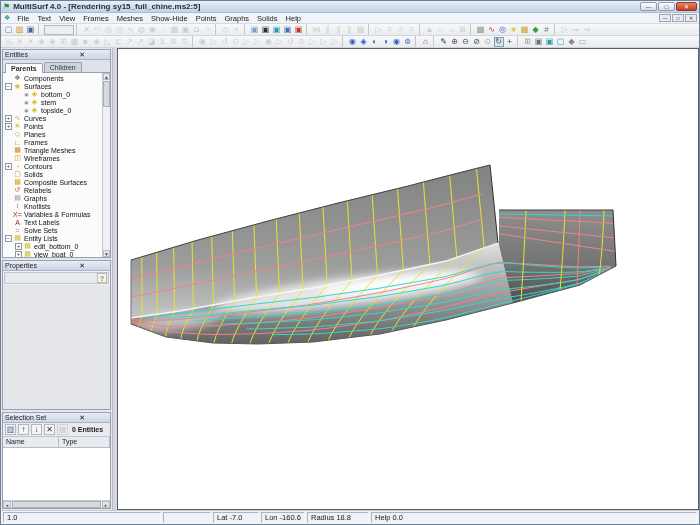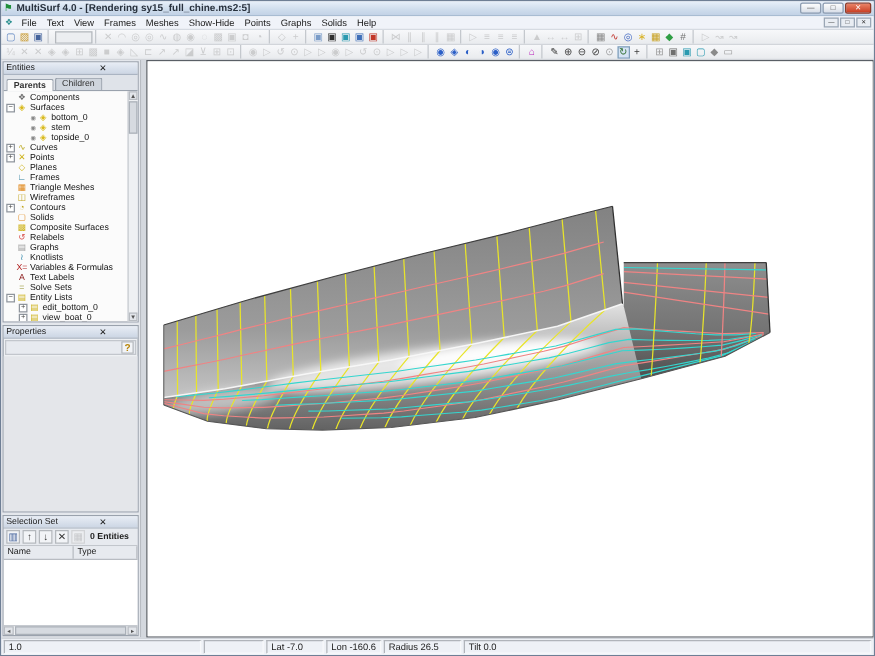--- a/index.html
+++ b/index.html
@@ -708,16 +708,16 @@
           <path d="M495,161 L498,217" stroke="#2f2f2f" stroke-width="1" fill="none" opacity="1"></path>
         </svg>
     </div>
   </div>
 
   <div class="statusbar">
     <span class="scell scale">1.0</span>
     <span class="scell spare"></span>
     <span class="scell lat">Lat -7.0</span>
     <span class="scell lon">Lon -160.6</span>
-    <span class="scell radius">Radius 26.5</span>
-    <span class="scell tilt">Tilt 0.0</span>
+    <span class="scell radius">Radius 18.8</span>
+    <span class="scell tilt">Help 0.0</span>
   </div>
 </div>
 
 </body></html>

